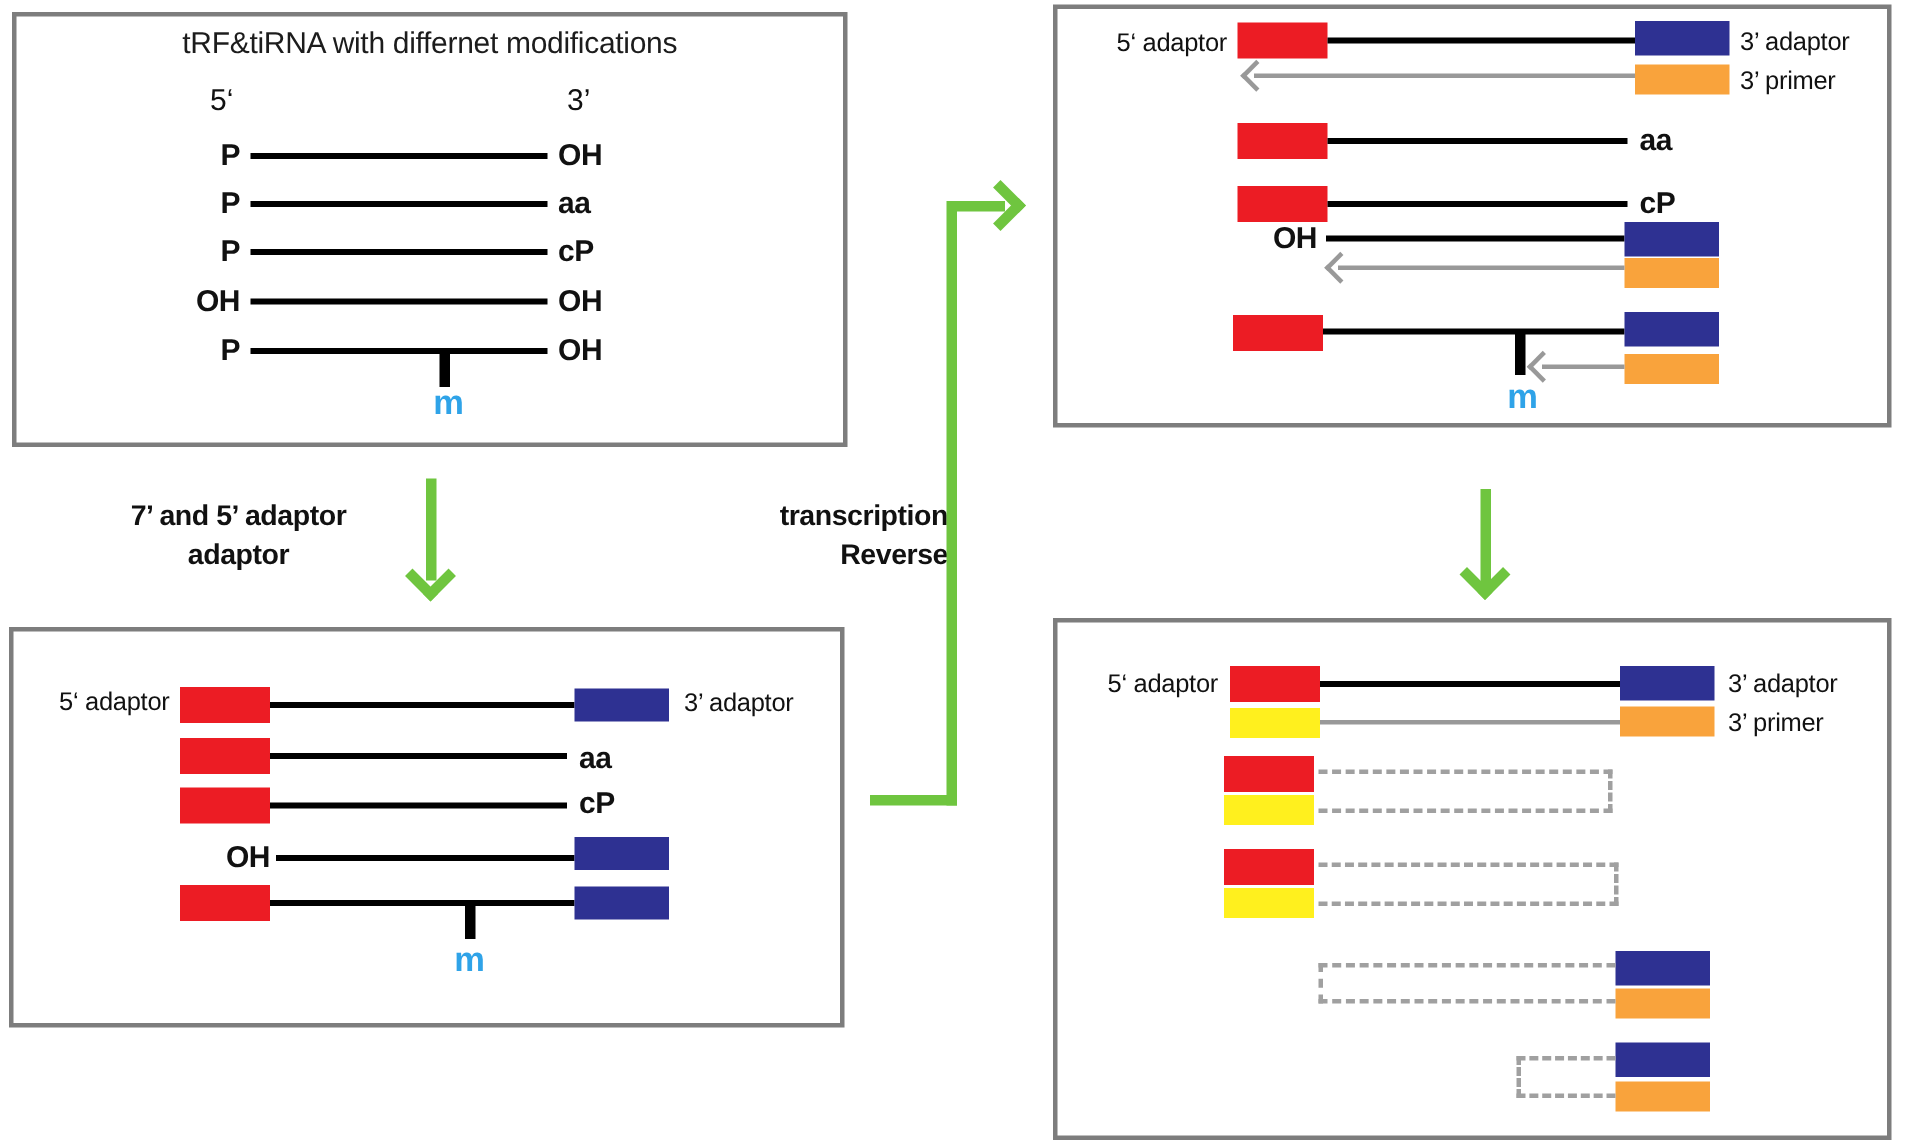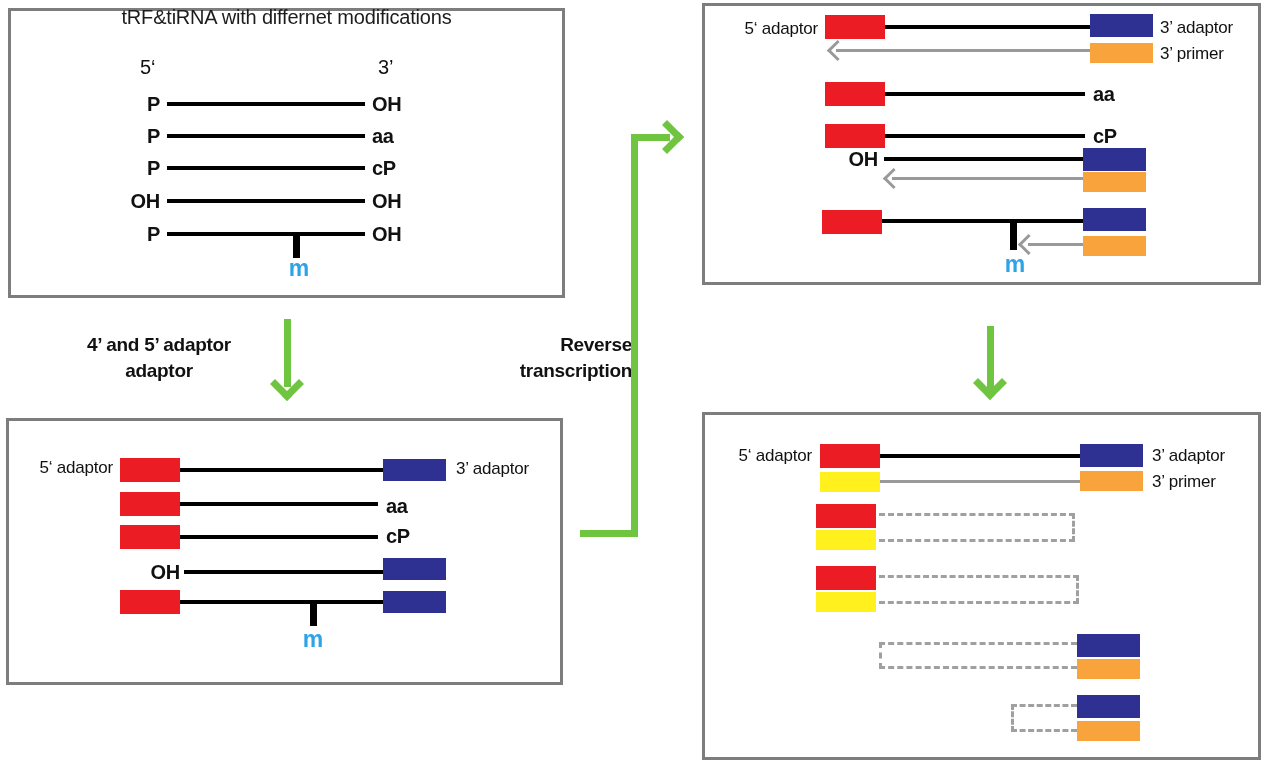--- a/index.html
+++ b/index.html
@@ -33,21 +33,21 @@
 </head>
 <body>
 
 <div id="canvas">
 
   <div class="panel" style="left:8px;top:8px;width:557px;height:290px"></div>
   <div class="panel" style="left:6px;top:418px;width:557px;height:267px"></div>
   <div class="panel" style="left:702px;top:3px;width:559px;height:282px"></div>
   <div class="panel" style="left:702px;top:412px;width:559px;height:348px"></div>
 
-  <div class="ttl" style="left:8px;top:4px;width:557px">tRF&amp;tiRNA with differnet modifications</div>
+  <div class="ttl" style="left:8px;top:16px;width:557px">tRF&amp;tiRNA with differnet modifications</div>
   <div class="endlbl" style="left:140px;top:55px">5‘</div>
   <div class="endlbl" style="left:378px;top:55px">3’</div>
 
   <div class="ln" style="left:167px;top:102px;width:198px;height:4px"></div>
   <div class="ln" style="left:167px;top:134px;width:198px;height:4px"></div>
   <div class="ln" style="left:167px;top:166px;width:198px;height:4px"></div>
   <div class="ln" style="left:167px;top:199px;width:198px;height:4px"></div>
   <div class="ln" style="left:167px;top:232px;width:198px;height:4px"></div>
 
   <div class="mol ra" style="left:95px;top:92px;width:65px">P</div>
@@ -59,29 +59,29 @@
   <div class="mol" style="left:372px;top:92px">OH</div>
   <div class="mol" style="left:372px;top:124px">aa</div>
   <div class="mol" style="left:372px;top:156px">cP</div>
   <div class="mol" style="left:372px;top:189px">OH</div>
   <div class="mol" style="left:372px;top:222px">OH</div>
 
   <div class="ln" style="left:293px;top:235px;width:7px;height:23px"></div>
   <div class="mlab" style="left:283px;top:255px;width:32px">m</div>
 
   <div class="flow" style="left:28px;top:332px;width:262px;text-align:center">
-    <div>4’ and 5’ adaptor</div>
+    <div>7’ and 5’ adaptor</div>
     <div>adaptor</div>
   </div>
   <div class="grn" style="left:284px;top:319px;width:7px;height:68px"></div>
   <div class="gchev gchevD" style="left:275px;top:372px"></div>
 
   <div class="flow ra" style="left:425px;top:332px;width:207px">
+    <div>transcription</div>
     <div>Reverse</div>
-    <div>transcription</div>
   </div>
   <div class="grn" style="left:580px;top:530px;width:58px;height:7px"></div>
   <div class="grn" style="left:631px;top:134px;width:7px;height:403px"></div>
   <div class="grn" style="left:638px;top:134px;width:32px;height:7px"></div>
   <div class="gchev gchevR" style="left:655px;top:125px"></div>
 
   <div class="grn" style="left:987px;top:326px;width:7px;height:64px"></div>
   <div class="gchev gchevD" style="left:978px;top:371px"></div>
 
   <div class="lbl ra" style="left:13px;top:458px;width:100px">5‘ adaptor</div>

